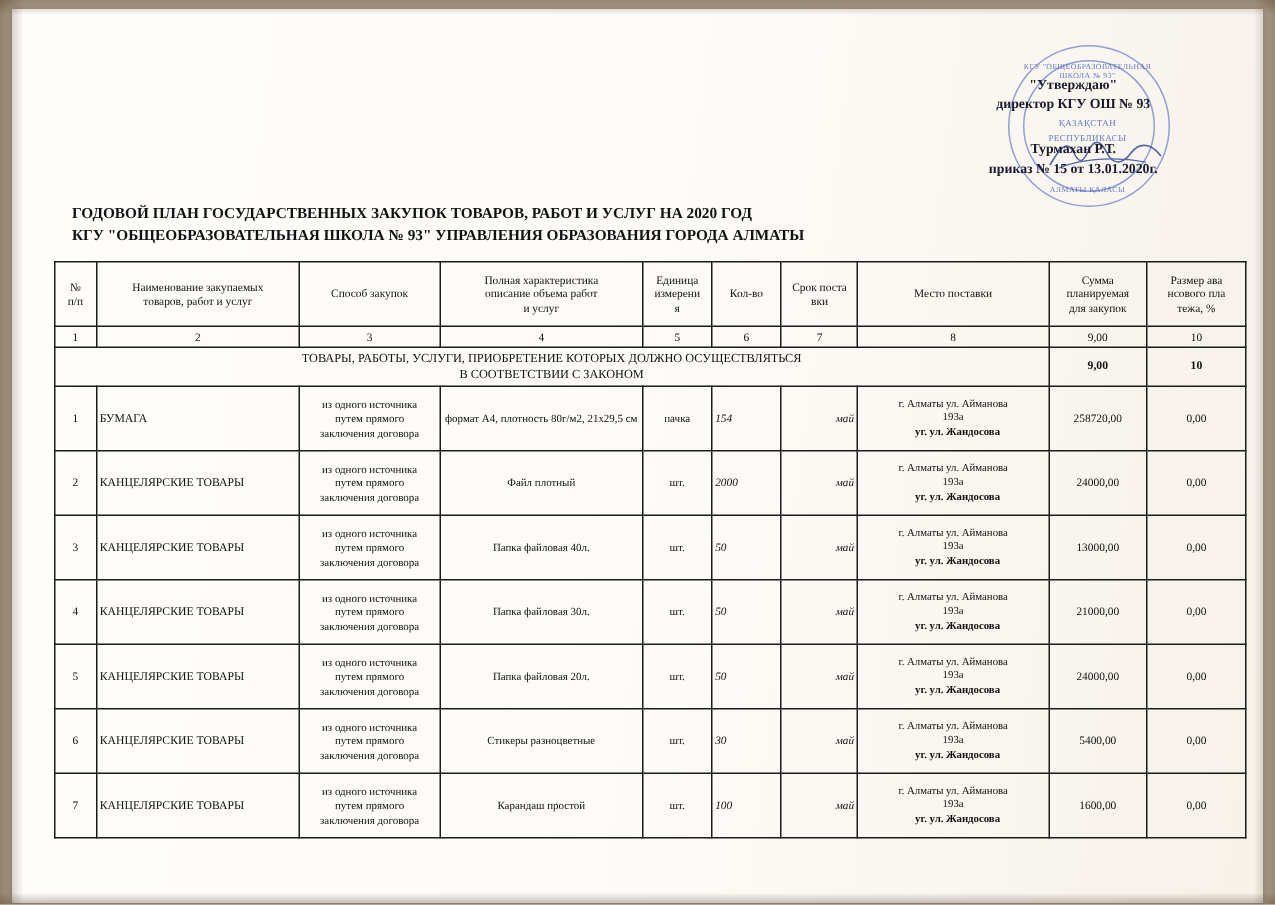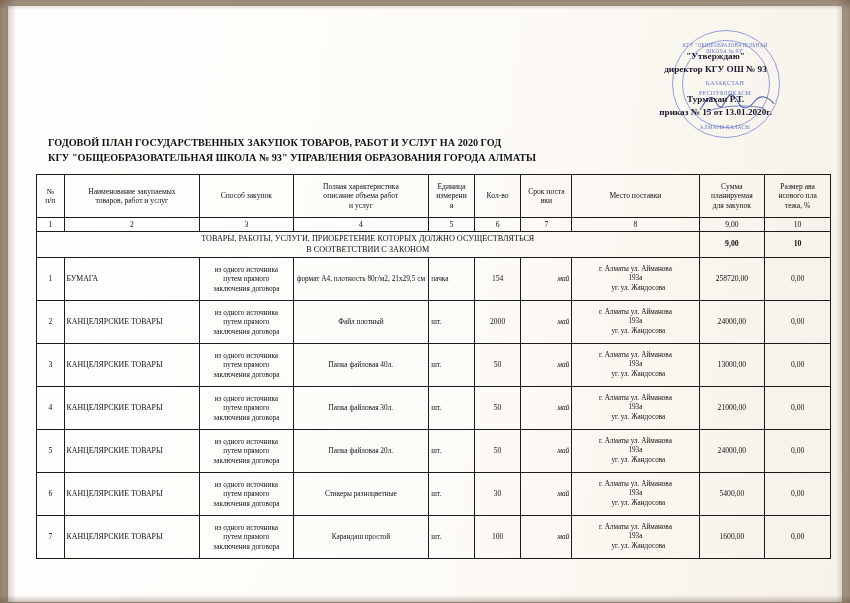--- a/index.html
+++ b/index.html
@@ -142,27 +142,27 @@
     font-size: 7.8px;
   }
   tbody.body-rows td {
     height: 40px;
     line-height: 1.3;
   }
   td.c-no { text-align: center; font-weight: bold; }
   td.c-name { text-align: left; padding-left: 5px; font-weight: bold; font-size: 7.8px; }
   td.c-method { text-align: center; font-size: 7.3px; line-height: 1.35; }
   td.c-char { text-align: center; padding-left: 4px; font-size: 7.3px; }
-  td.c-unit { font-size: 7.4px; }
-  td.c-qty { text-align: center; font-size: 7.6px; }
+  td.c-unit { text-align: center; font-size: 7.4px; }
+  td.c-qty { text-align: left; font-size: 7.6px; font-style: italic; }
   td.c-term { text-align: right; font-size: 7.4px; font-style: italic; }
   td.c-place { text-align: center; font-size: 7.2px; line-height: 1.35; }
   td.c-sum { text-align: center; font-size: 7.6px; }
   td.c-adv { text-align: center; font-size: 7.6px; }
-  .place-line3 { display: block; margin-left: 6px; }
+  .place-line3 { display: block; margin-left: 6px; font-weight: bold; }
   
   .edge-shadow-l {
     position: absolute; left: 0; top: 0; width: 16px; height: 603px;
     background: linear-gradient(90deg, rgba(80,60,40,0.45), rgba(80,60,40,0));
   }
   .edge-shadow-t {
     position: absolute; left: 0; top: 0; width: 850px; height: 10px;
     background: linear-gradient(180deg, rgba(80,60,40,0.4), rgba(80,60,40,0));
   }
   .edge-shadow-b {

